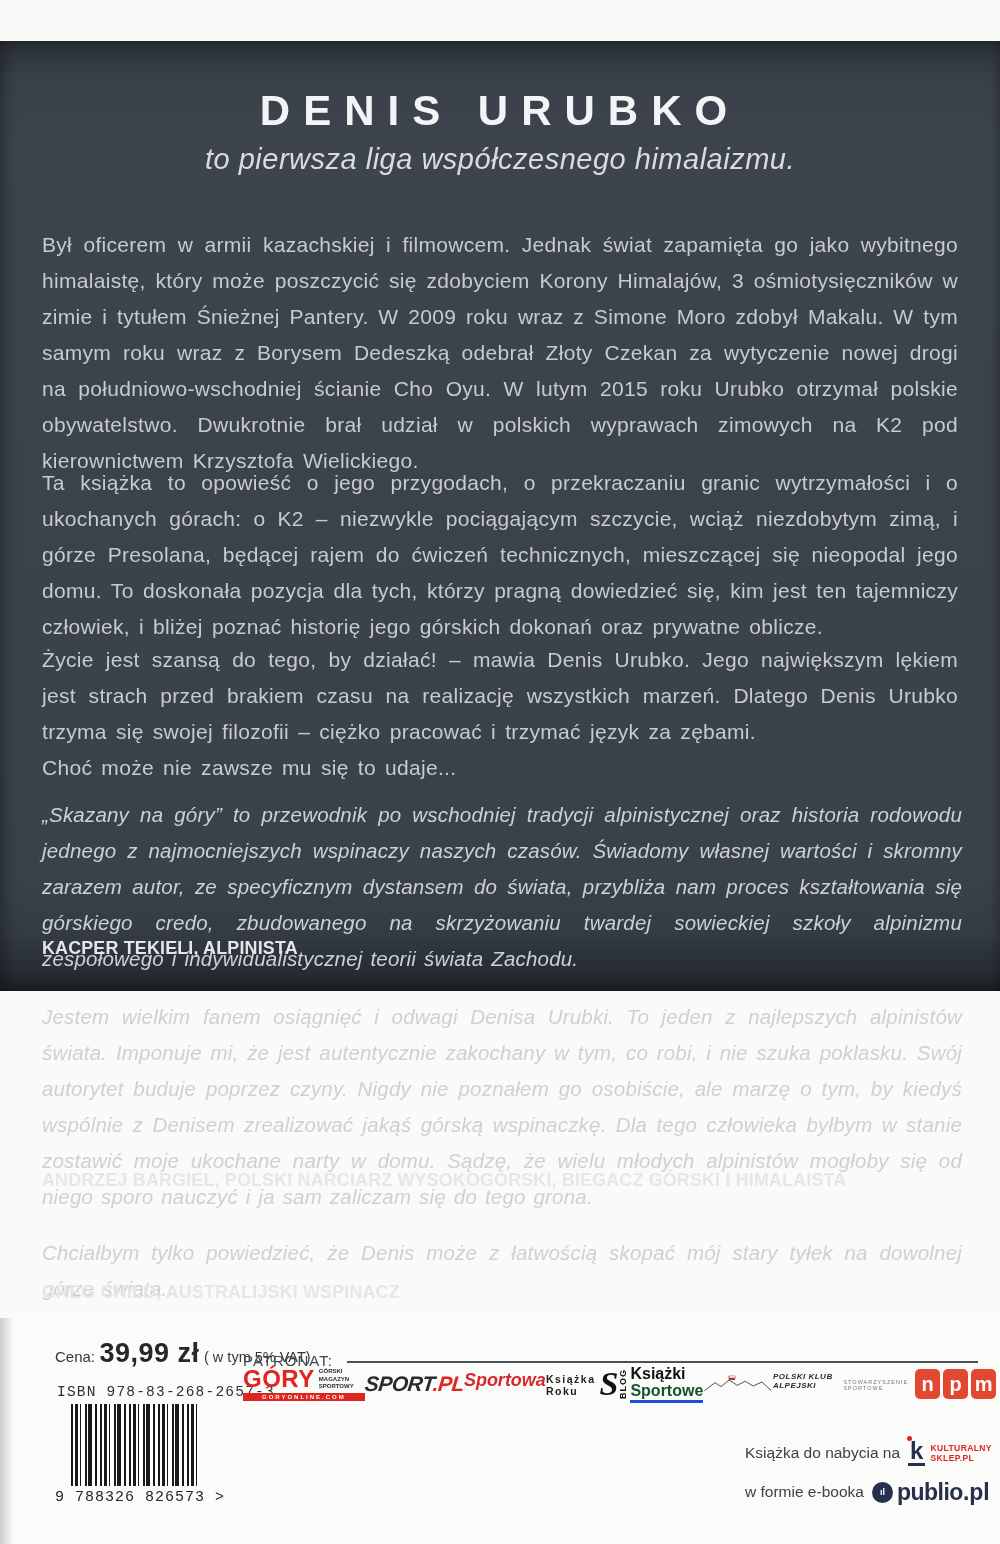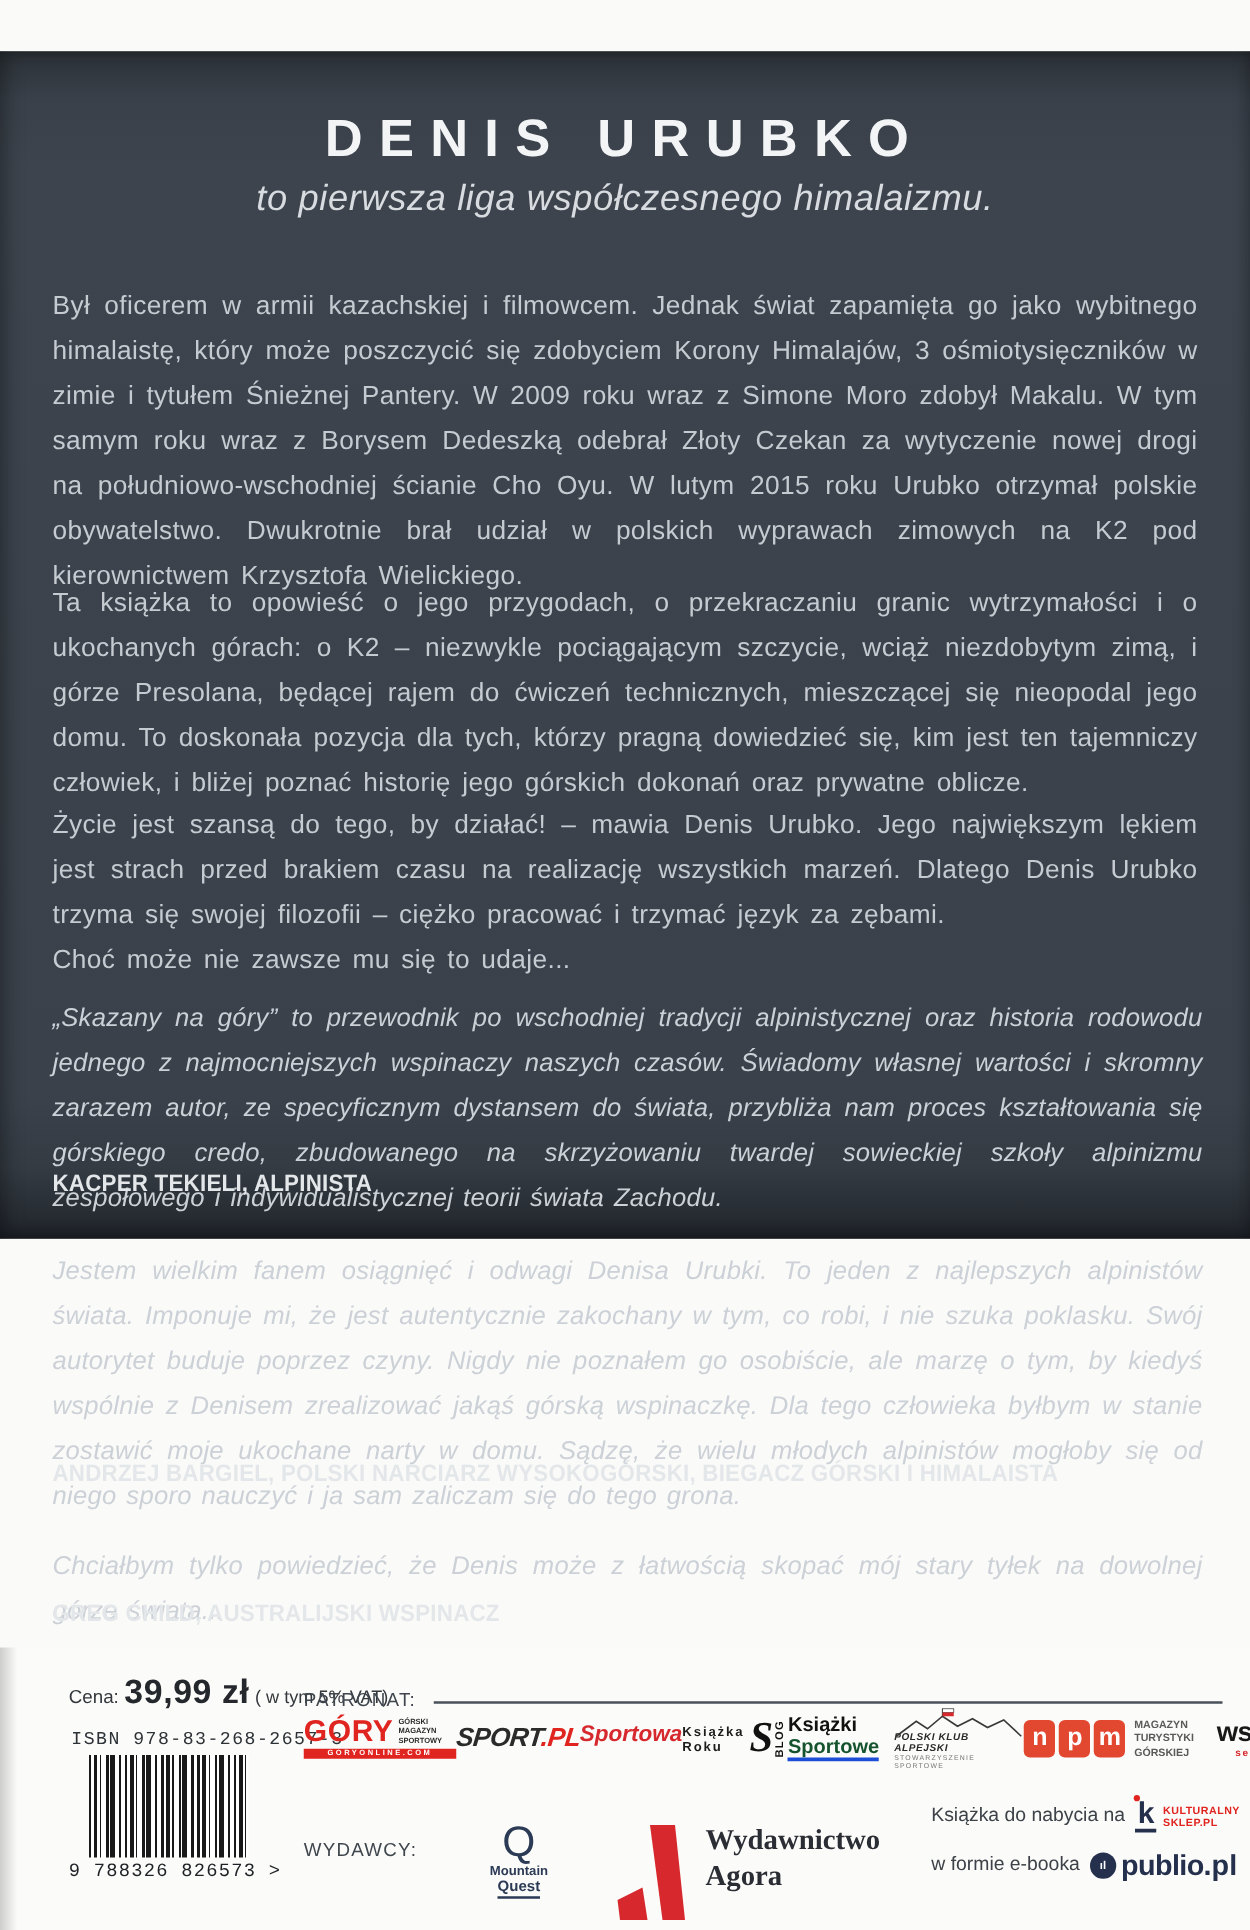--- a/index.html
+++ b/index.html
@@ -60,21 +60,21 @@
   .sportowa-mark{font-family:"Liberation Serif",serif;font-style:italic;font-weight:700;
         font-size:34px;color:#111;margin-left:4px;line-height:.9;}
   
   .logo-ksport{display:flex;align-items:center;}
   .ksport-blog{writing-mode:vertical-rl;transform:rotate(180deg);font-size:9px;font-weight:800;
         letter-spacing:1px;color:#111;margin-right:2px;}
   .ksport-col{display:flex;flex-direction:column;}
   .ksport-l1{font-size:16px;font-weight:800;color:#111;line-height:1;}
   .ksport-l2{font-size:16px;font-weight:800;color:#14532d;line-height:1.1;border-bottom:3px solid #1d4ed8;}
   
-  .logo-pka{display:flex;flex-direction:column;align-items:center;margin-left:12px;}
+  .logo-pka{display:flex;flex-direction:row;align-items:center;}
   .pka-l1{font-size:8px;font-weight:700;font-style:italic;color:#2a2a2a;letter-spacing:.5px;margin-top:-7px;}
   .pka-l2{font-size:5.5px;color:#777;letter-spacing:1px;margin-top:1px;}
   
   .logo-npm{display:flex;align-items:center;}
   .npm-letter{width:25px;height:30px;margin-right:3px;background:#e2472f;border-radius:5px;
         color:#fff;font-weight:800;font-size:20px;display:flex;align-items:center;justify-content:center;}
   .npm-tag{width:66px;margin-left:4px;font-size:8.5px;font-weight:600;color:#5a5a5a;line-height:1.3;}
   
   .logo-wspinanie{display:flex;flex-direction:column;align-items:flex-end;}
   .wspinanie-main{font-size:22px;font-weight:800;letter-spacing:-.5px;color:#181818;line-height:1;}
@@ -195,40 +195,20 @@
         <span class="npm-letter">m</span>
         <span class="npm-tag">MAGAZYN TURYSTYKI GÓRSKIEJ</span>
       </div>
 
       <div class="logo-wspinanie">
         <span class="wspinanie-main">wspinanie.pl</span>
         <span class="wspinanie-tag">serwis wspinaczkowy</span>
       </div>
     </div>
 
-    <div class="wydawcy">
-      <span class="section-label">WYDAWCY:</span>
-
-      <div class="logo-mquest">
-        <span class="mquest-q">Q</span>
-        <span class="mquest-l1">Mountain</span>
-        <span class="mquest-l2">Quest</span>
-      </div>
-
-      <div class="logo-agora">
-        <svg width="58" height="80" viewBox="0 0 58 80">
-          <polygon points="30,2 50,2 58,78 40,78" fill="#d7282d"></polygon>
-          <polygon points="4,62 24,52 28,78 6,78" fill="#d7282d"></polygon>
-        </svg>
-        <div class="agora-text">
-          <div>Wydawnictwo</div>
-          <div>Agora</div>
-        </div>
-      </div>
-    </div>
 
     <div class="purchase">
       <div class="purchase-row">
         <span>Książka do nabycia na</span>
         <span class="ksklep">
           <span class="ksklep-k">k</span>
           <span class="ksklep-text">
             <div>KULTURALNY</div>
             <div>SKLEP.PL</div>
           </span>

